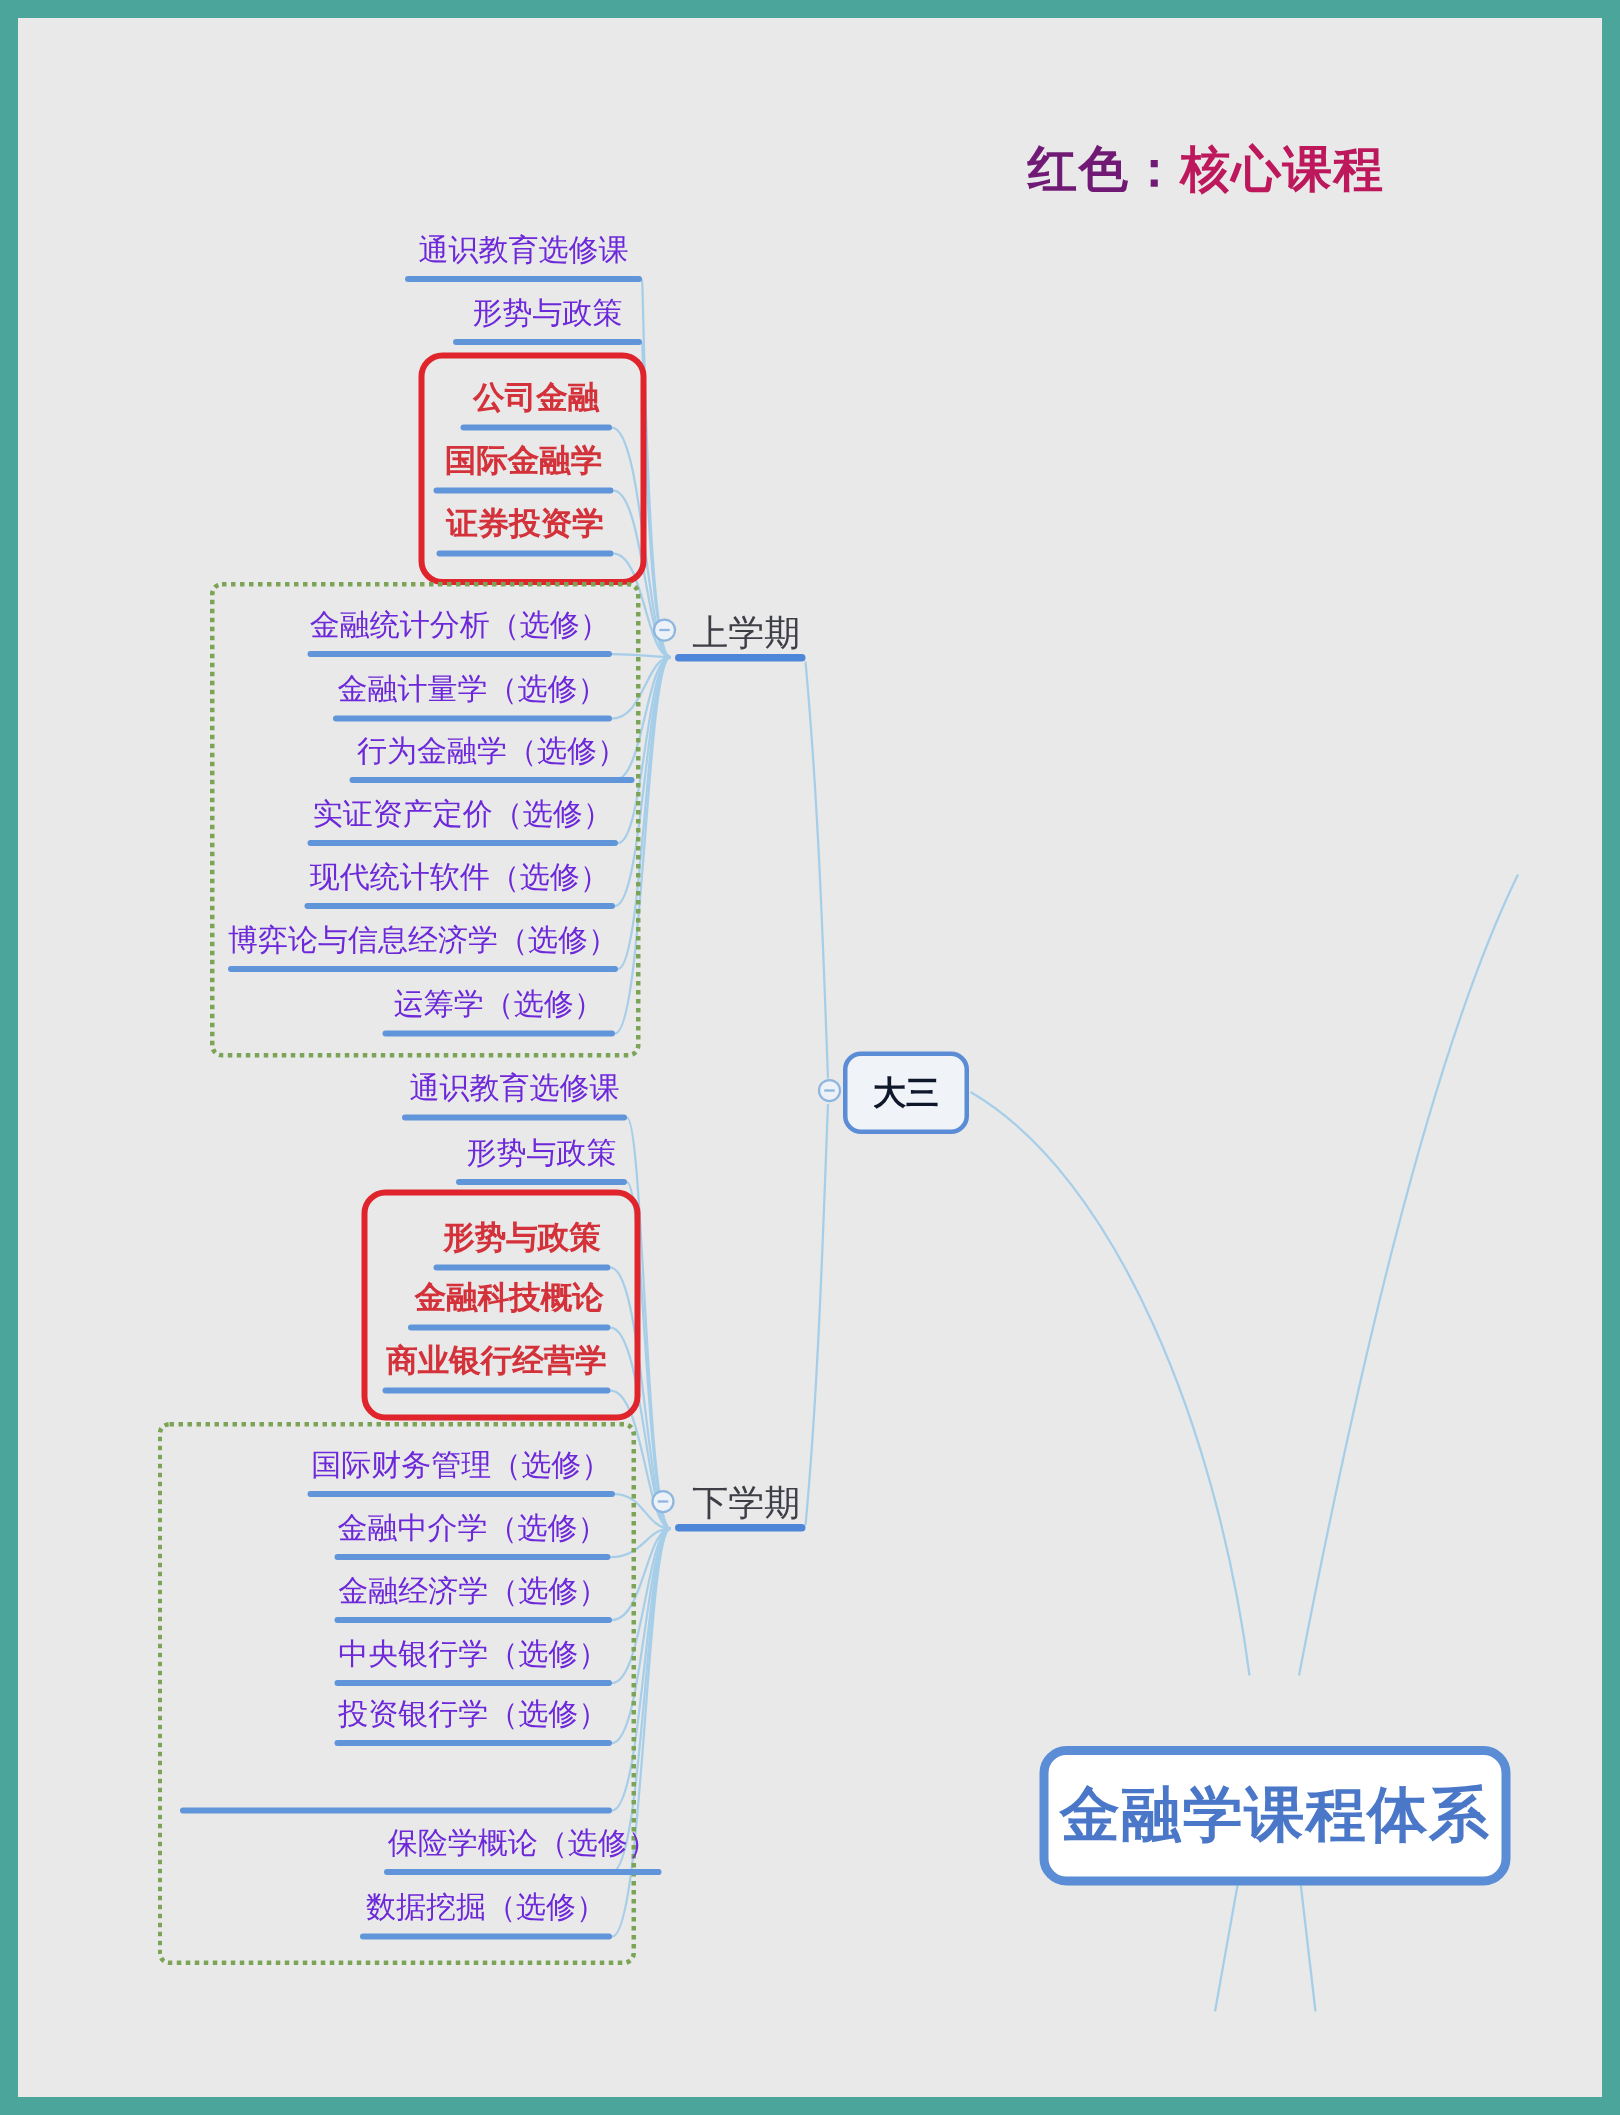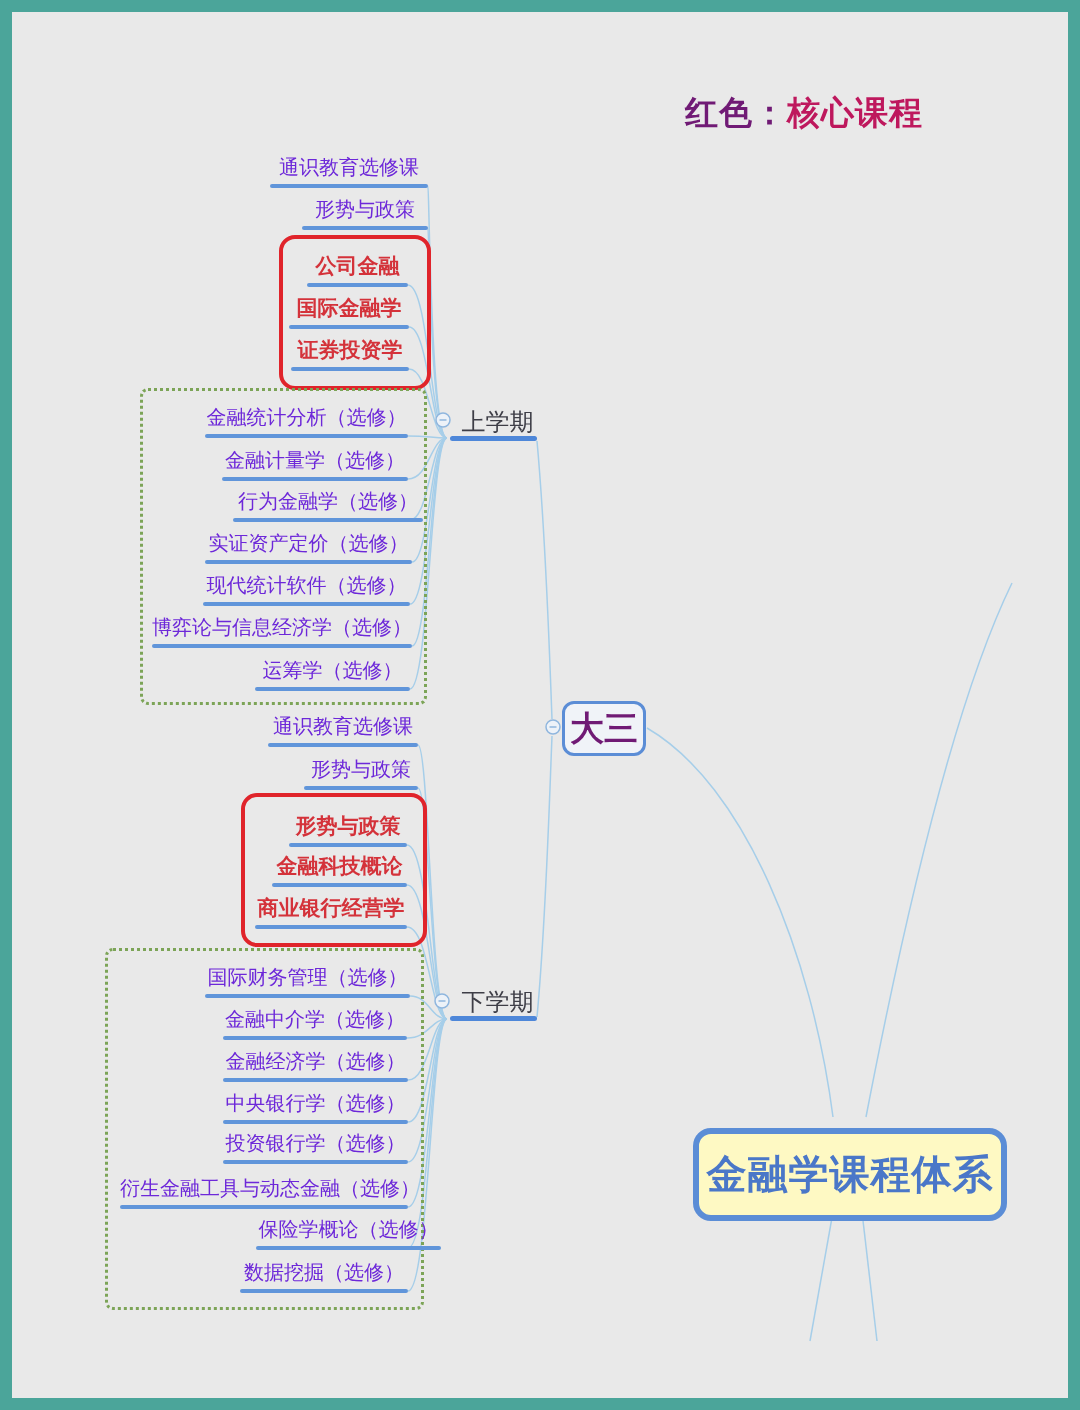--- a/index.html
+++ b/index.html
@@ -24,25 +24,25 @@
 
   .sem-label{position:absolute;font-size:24px;color:#3e3e47;text-align:center;
              white-space:nowrap;}
   .sem-line{position:absolute;height:5px;background:#4e87d9;border-radius:3px;}
 
   .red-box{position:absolute;border:4px solid #e0242b;border-radius:16px;}
   .green-box{position:absolute;border:3px dotted #7ca457;border-radius:8px;}
 
   .center-node{position:absolute;left:562px;top:701px;width:84px;height:55px;
     box-sizing:border-box;border:3px solid #5b8dd6;border-radius:12px;
-    background:#f0f3f8;color:#701a75;font-size:34px;font-weight:600;
+    background:#f0f3f8;color:#0f172a;font-size:22px;font-weight:600;
     text-align:center;line-height:49px;}
-  .root-node{position:absolute;left:693px;top:1128px;width:314px;height:93px;
+  .root-node{position:absolute;left:693px;top:1164px;width:314px;height:93px;
     box-sizing:border-box;border:6px solid #5b8dd6;border-radius:18px;
-    background:#fef9c3;color:#4a77c8;font-size:40px;font-weight:bold;
+    background:#ffffff;color:#4a77c8;font-size:40px;font-weight:bold;
     text-align:center;line-height:81px;letter-spacing:1px;}
 
   .legend{position:absolute;left:685px;top:88px;font-size:33px;font-weight:600;
           line-height:50px;white-space:nowrap;letter-spacing:1px;}
   .legend .red{color:#701a75;}
   .legend .teal{color:#be185d;}
 </style>
 </head>
 <body>
 
@@ -133,21 +133,21 @@
   <div class="course core" style="left:289px;top:813px;width:118px;"><span>形势与政策</span><div class="line"></div></div>
   <div class="course core" style="left:272px;top:853px;width:135px;"><span>金融科技概论</span><div class="line"></div></div>
   <div class="course core" style="left:255px;top:895px;width:152px;"><span>商业银行经营学</span><div class="line"></div></div>
 
   <div class="green-box" style="left:105px;top:948px;width:313px;height:356px;"></div>
   <div class="course" style="left:205px;top:964px;width:205px;"><span>国际财务管理（选修）</span><div class="line"></div></div>
   <div class="course" style="left:223px;top:1006px;width:184px;"><span>金融中介学（选修）</span><div class="line"></div></div>
   <div class="course" style="left:223px;top:1048px;width:185px;"><span>金融经济学（选修）</span><div class="line"></div></div>
   <div class="course" style="left:223px;top:1090px;width:185px;"><span>中央银行学（选修）</span><div class="line"></div></div>
   <div class="course" style="left:223px;top:1130px;width:185px;"><span>投资银行学（选修）</span><div class="line"></div></div>
-  <div class="course" style="left:120px;top:1175px;width:288px;"><span>衍生金融工具与动态金融（选修）</span><div class="line"></div></div>
+  <div class="course" style="left:120px;top:1175px;width:288px;"><div class="line"></div></div>
   <div class="course" style="left:223px;top:1216px;width:185px;margin-left:33px;"><span>保险学概论（选修）</span><div class="line"></div></div>
   <div class="course" style="left:240px;top:1259px;width:168px;"><span>数据挖掘（选修）</span><div class="line"></div></div>
 
   <div class="sem-label" style="left:455px;top:986px;width:85px;"><span>下学期</span></div>
   <div class="sem-line" style="left:450px;top:1016px;width:87px;"></div>
 
   <div class="center-node"><span>大三</span></div>
 
   <div class="root-node"><span>金融学课程体系</span></div>
 

